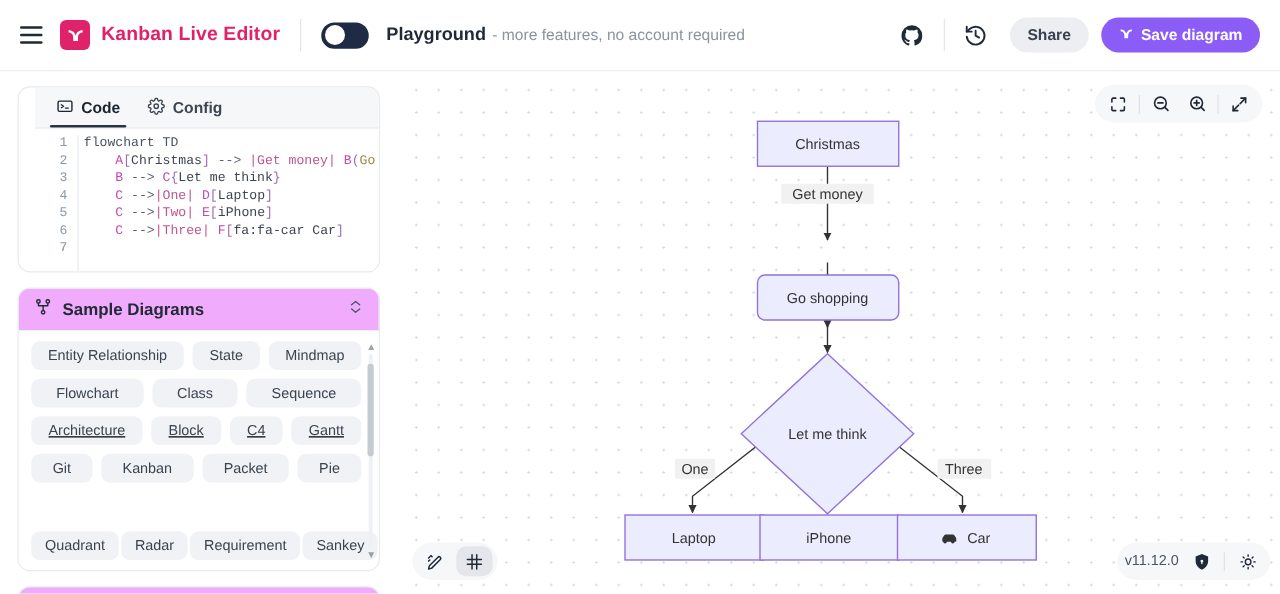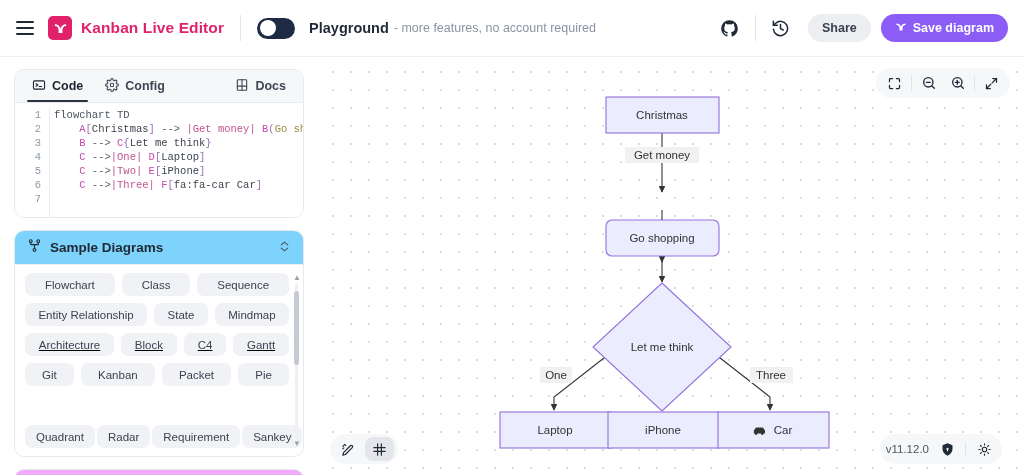--- a/index.html
+++ b/index.html
@@ -72,21 +72,21 @@
     padding: 12px 14px 0 14px;
     display: flex; flex-direction: column; gap: 12px;
     background: #fff;
     overflow: hidden;
   }
   .card {
     border: 1px solid #e7e9ed; border-radius: 10px;
     background: #fff; overflow: hidden;
   }
   
-  .editor-card { flex: 0 0 auto; }
+  .editor-card { flex: 0 0 auto; padding-left: 13px; }
   .tabbar {
     height: 33px; display: flex; align-items: stretch;
     background: #f6f7f9; border-bottom: 1px solid #e7e9ed;
     padding: 0 6px;
   }
   .tab {
     display: flex; align-items: center; gap: 6px;
     padding: 0 11px; font-size: 12.5px; font-weight: 700; color: #3d4654;
     cursor: pointer; position: relative; background: transparent; border: none;
     font-family: "Liberation Sans", sans-serif;
@@ -115,21 +115,21 @@
   .k-br  { color: #9a6fb5; }
   .k-txt { color: #3d4450; }
   .k-arr { color: #5b6270; }
   .k-lbl { color: #c0558f; }
   .k-str { color: #9a8b44; }
 
   
   .samples-card { flex: 0 0 auto; }
   .card-head {
     height: 34px; display: flex; align-items: center; gap: 8px;
-    padding: 0 12px; background: #7dd3fc; cursor: pointer;
+    padding: 0 12px; background: #f0abfc; cursor: pointer;
     border-bottom: 1px solid #eef0f3;
   }
   .card-head .t { font-size: 13.5px; font-weight: 700; color: #222a35; }
   .card-head .chev { margin-left: auto; color: #4b5563; }
   .samples-body {
     position: relative; padding: 8px 14px 8px 10px;
     background: #fff;
   }
   .chips { display: flex; flex-wrap: wrap; gap: 7px 7px; }
   .chip {
@@ -185,21 +185,21 @@
     height: 30px; display: flex; align-items: center;
     background: #f6f7f9; border-radius: 15px; padding: 0 4px; gap: 2px; z-index: 3;
   }
   .btool {
     width: 29px; height: 24px; border-radius: 8px; border: none; background: transparent;
     display: flex; align-items: center; justify-content: center; cursor: pointer; color: #1f2937;
   }
   .btool.on { background: #e4e6eb; }
 
   .bottom-right-tools {
-    position: absolute; right: 22px; bottom: 11px;
+    position: absolute; right: 8px; bottom: 11px;
     height: 30px; display: flex; align-items: center;
     background: #f6f7f9; border-radius: 15px; padding: 0 6px; gap: 6px; z-index: 3; text-align: center;
   }
   .verlabel { font-size: 11.5px; color: #4b5563; font-weight: 400; }
   .brtool {
     width: 24px; height: 24px; border-radius: 12px; border: none; background: transparent;
     display: flex; align-items: center; justify-content: center; cursor: pointer; color: #1f2937;
   }
   .brt-sep { width: 1px; height: 15px; background: #dfe2e7; }
 
@@ -282,30 +282,20 @@
             <span>Code</span>
           </button>
           <button class="tab">
             <span>
               <svg width="14" height="14" viewBox="0 0 24 24" fill="none" stroke="currentColor" stroke-width="1.9" stroke-linecap="round" stroke-linejoin="round">
                   <circle cx="12" cy="12" r="3"></circle>
                   <path d="M19.4 15a1.65 1.65 0 0 0 .33 1.82l.06.06a2 2 0 1 1-2.83 2.83l-.06-.06a1.65 1.65 0 0 0-1.82-.33 1.65 1.65 0 0 0-1 1.51V21a2 2 0 1 1-4 0v-.09A1.65 1.65 0 0 0 9 19.4a1.65 1.65 0 0 0-1.82.33l-.06.06a2 2 0 1 1-2.83-2.83l.06-.06A1.65 1.65 0 0 0 4.6 15a1.65 1.65 0 0 0-1.51-1H3a2 2 0 1 1 0-4h.09A1.65 1.65 0 0 0 4.6 9a1.65 1.65 0 0 0-.33-1.82l-.06-.06a2 2 0 1 1 2.83-2.83l.06.06A1.65 1.65 0 0 0 9 4.6a1.65 1.65 0 0 0 1-1.51V3a2 2 0 1 1 4 0v.09a1.65 1.65 0 0 0 1 1.51 1.65 1.65 0 0 0 1.82-.33l.06-.06a2 2 0 1 1 2.83 2.83l-.06.06A1.65 1.65 0 0 0 19.4 9V9a1.65 1.65 0 0 0 1.51 1H21a2 2 0 1 1 0 4h-.09a1.65 1.65 0 0 0-1.51 1z"></path>
                 </svg>
             </span>
             <span>Config</span>
-          </button>
-          <button class="tab right">
-            <span>
-              <svg width="14" height="14" viewBox="0 0 24 24" fill="none" stroke="currentColor" stroke-width="1.9" stroke-linecap="round" stroke-linejoin="round">
-                  <rect x="4" y="3" width="16" height="18" rx="1.5"></rect>
-                  <path d="M4 14h16"></path>
-                  <path d="M12 3v18"></path>
-                </svg>
-            </span>
-            <span>Docs</span>
           </button>
         </div>
         <div class="code-area">
           <div class="gutter" id="gutter">
               <div>1</div>
               <div>2</div>
               <div>3</div>
               <div>4</div>
               <div>5</div>
               <div>6</div>
@@ -330,28 +320,28 @@
           <span class="chev">
             <svg width="13" height="13" viewBox="0 0 24 24" fill="none" stroke="currentColor" stroke-width="2" stroke-linecap="round" stroke-linejoin="round">
                 <path d="M6 9l6-5 6 5"></path>
                 <path d="M6 15l6 5 6-5"></path>
               </svg>
           </span>
         </div>
         <div class="samples-body">
           <div class="chips" id="chips">
               <div style="display: flex; gap: 7px; width: 100%;">
+                <button class="chip">Entity Relationship</button>
+                <button class="chip">State</button>
+                <button class="chip">Mindmap</button>
+              </div>
+              <div style="display: flex; gap: 7px; width: 100%;">
                 <button class="chip">Flowchart</button>
                 <button class="chip">Class</button>
                 <button class="chip">Sequence</button>
-              </div>
-              <div style="display: flex; gap: 7px; width: 100%;">
-                <button class="chip">Entity Relationship</button>
-                <button class="chip">State</button>
-                <button class="chip">Mindmap</button>
               </div>
               <div style="display: flex; gap: 7px; width: 100%; text-decoration: underline;">
                 <button class="chip">Architecture</button>
                 <button class="chip">Block</button>
                 <button class="chip">C4</button>
                 <button class="chip">Gantt</button>
               </div>
               <div style="display: flex; gap: 7px; width: 100%;">
                 <button class="chip">Git</button>
                 <button class="chip">Kanban</button>

